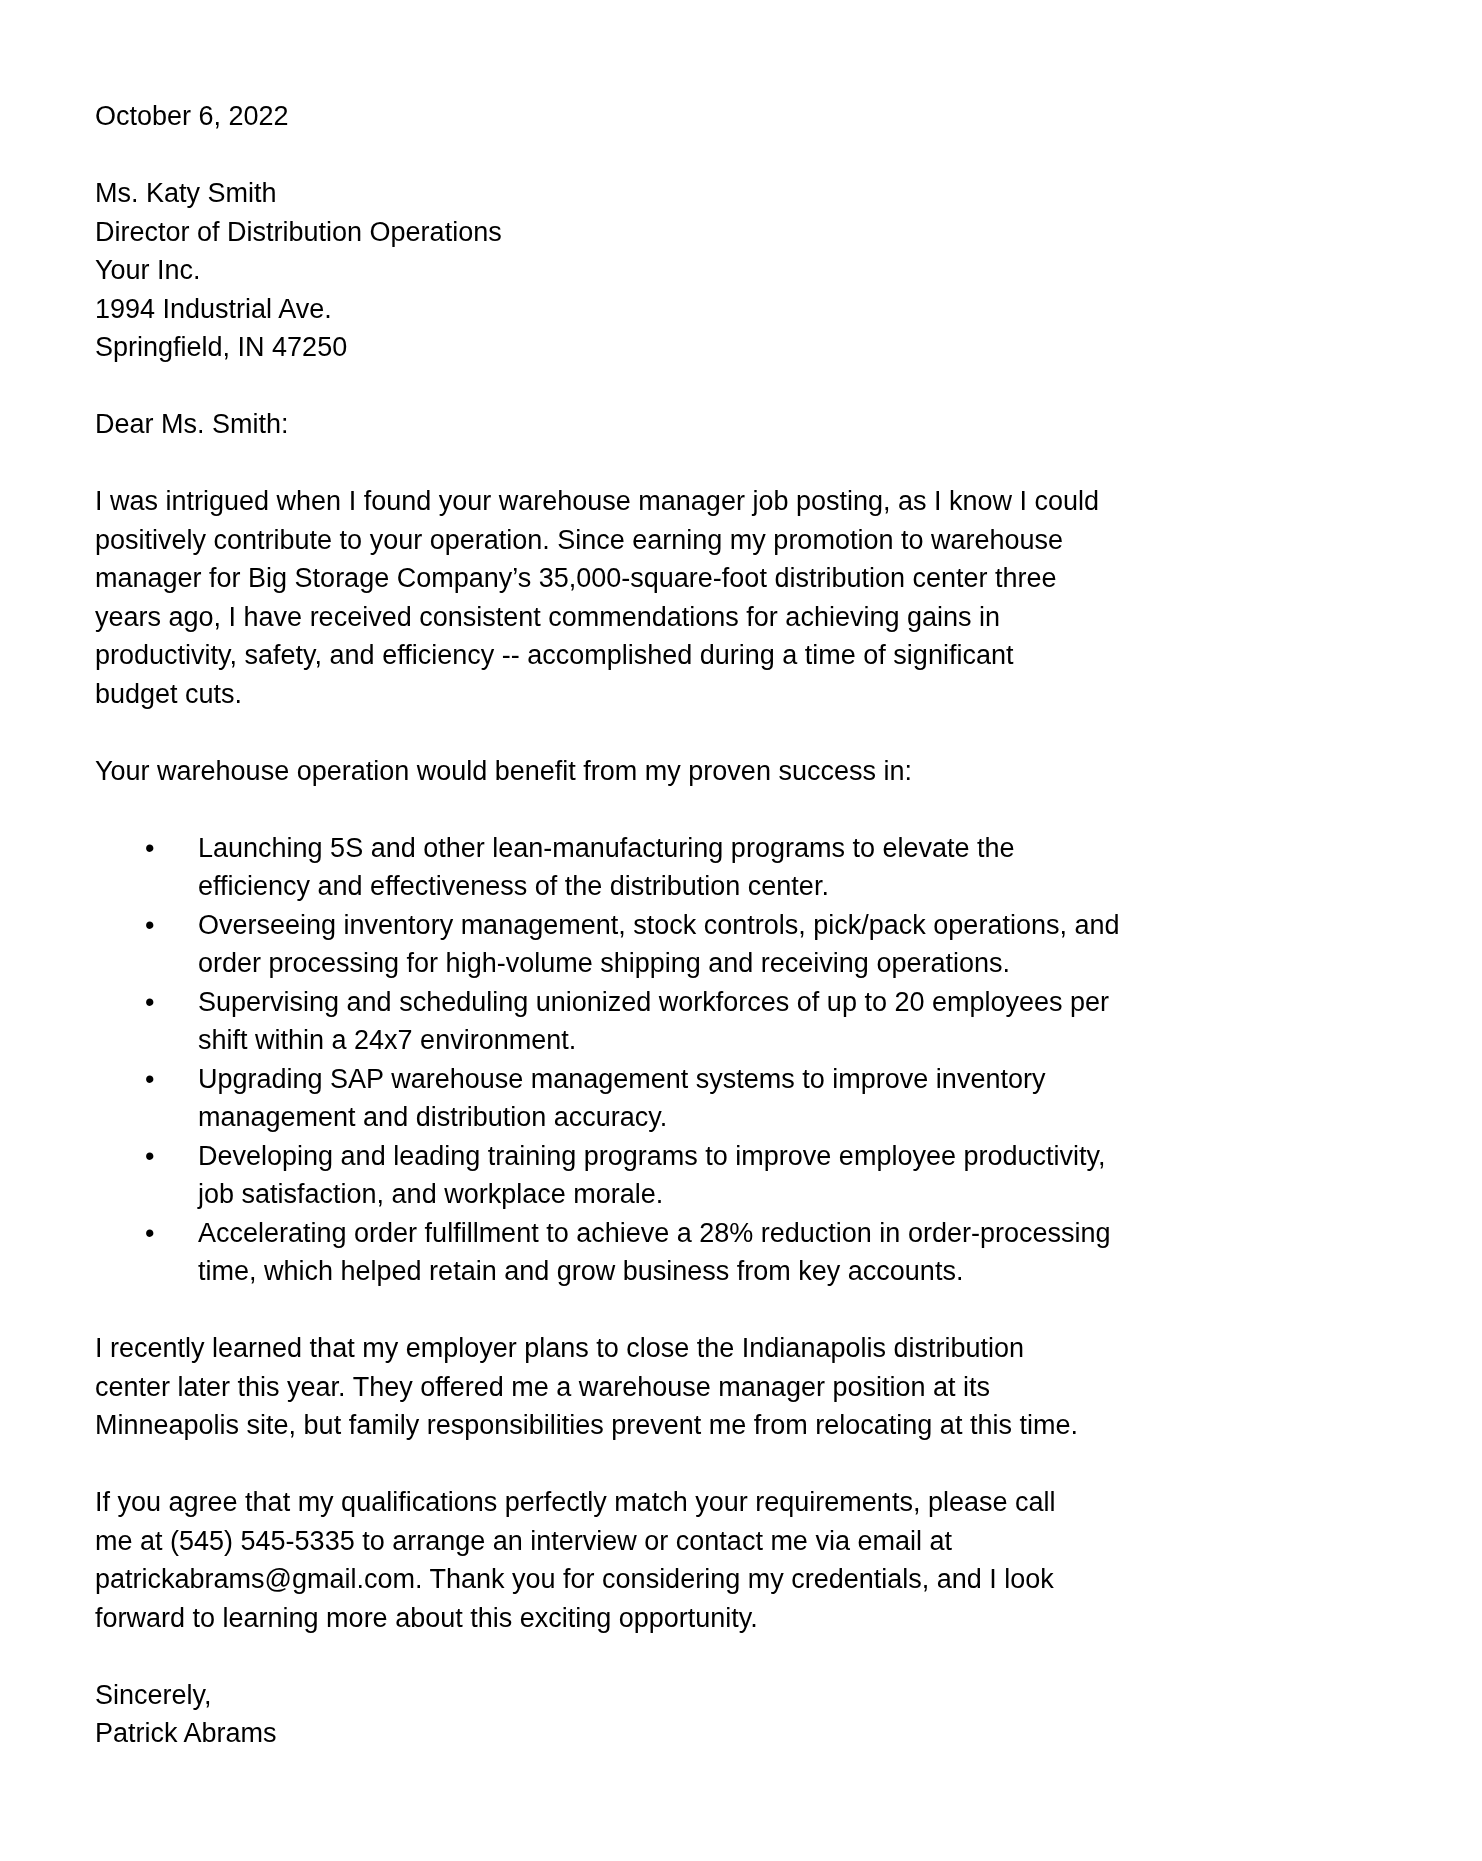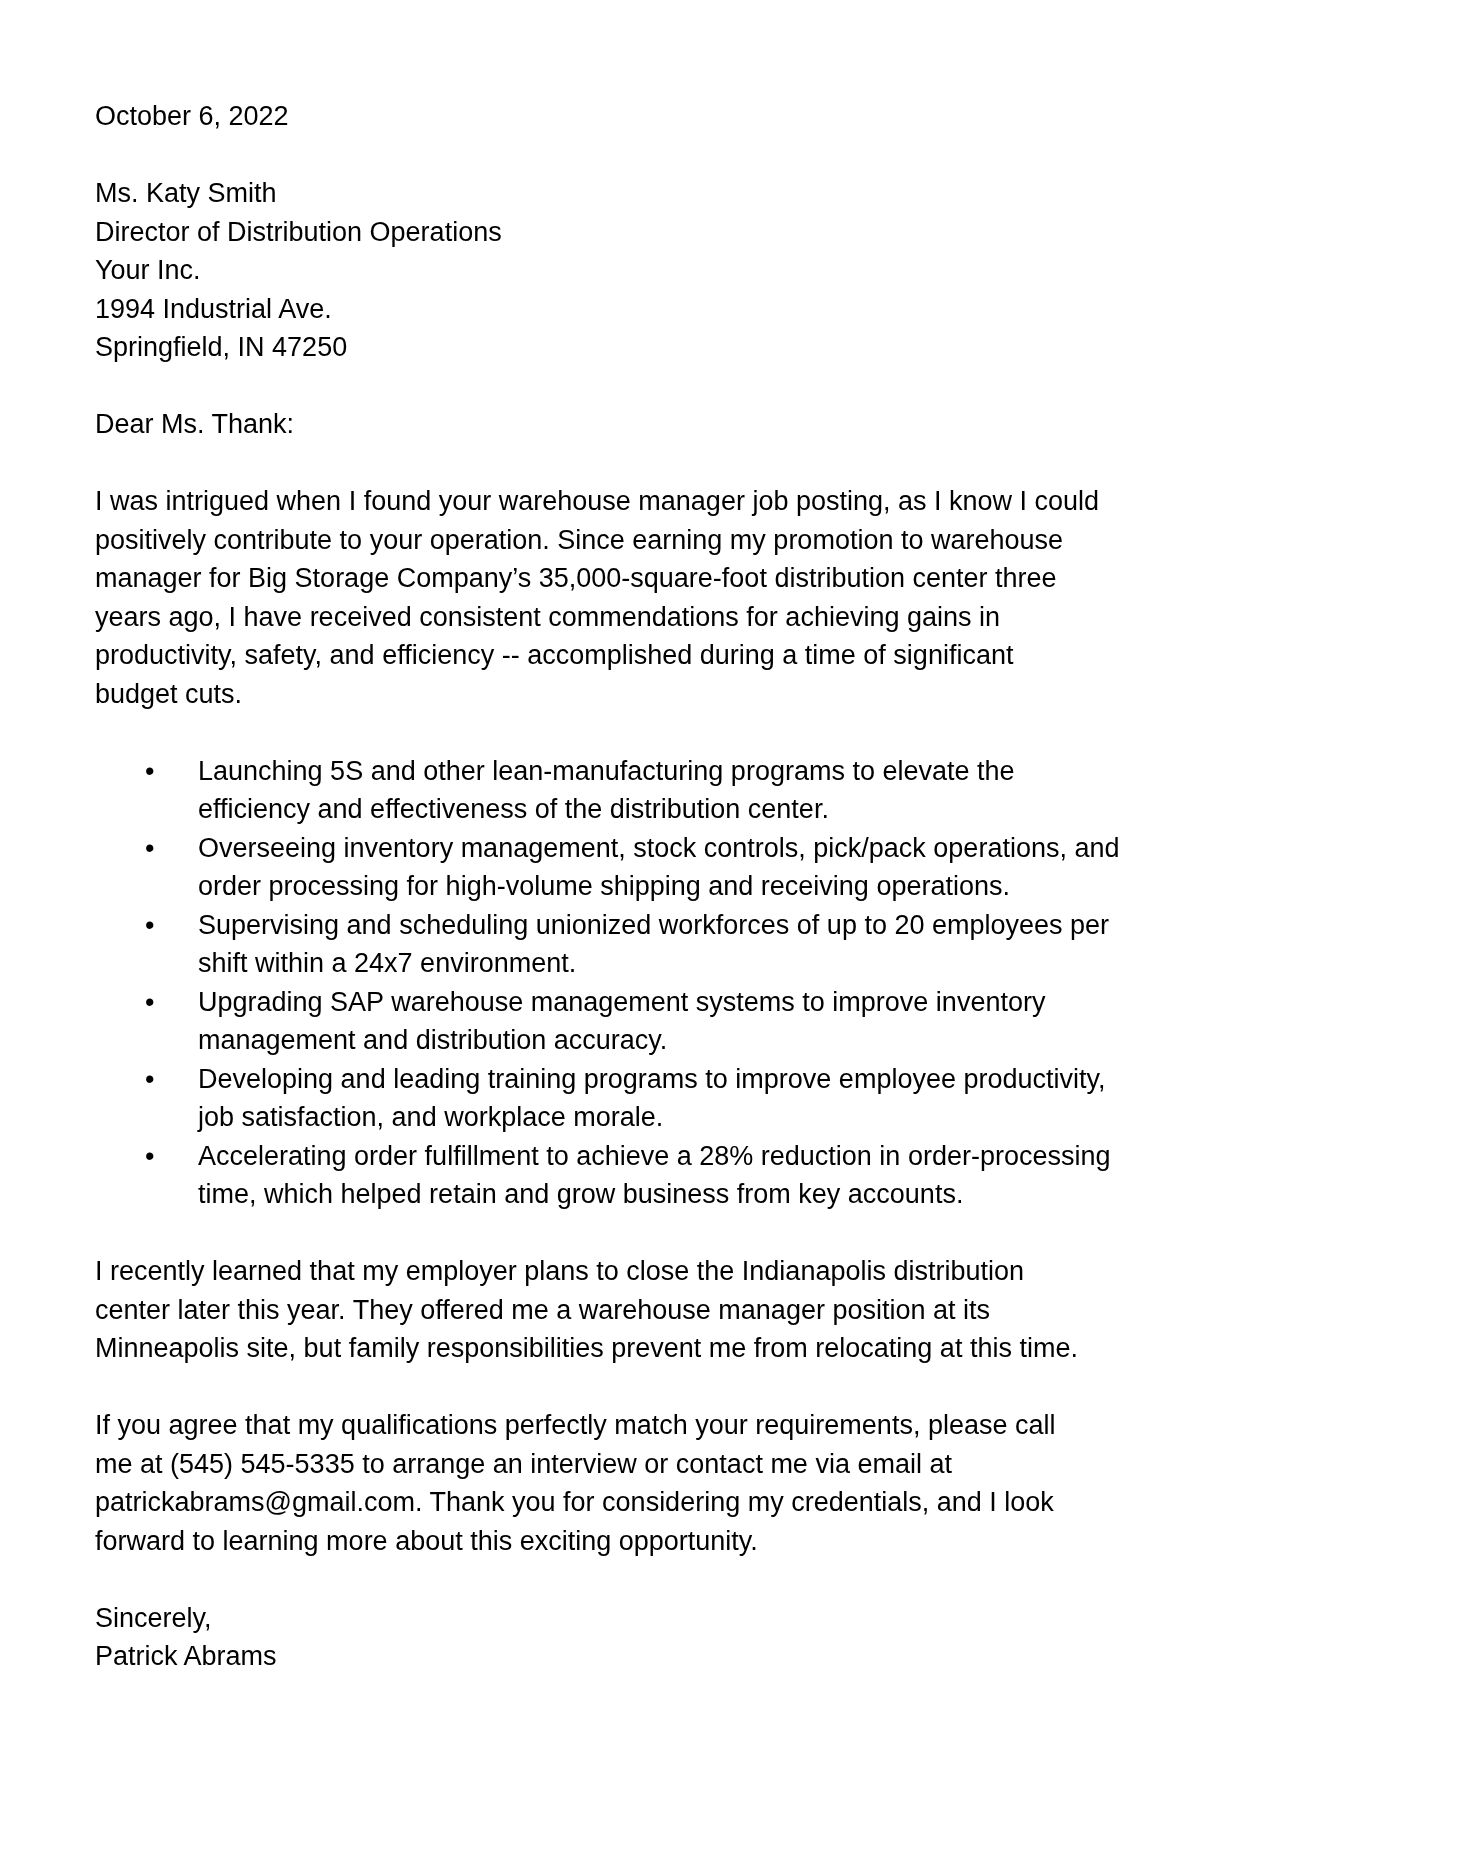--- a/index.html
+++ b/index.html
@@ -55,29 +55,30 @@
   <div class="block line">October 6, 2022</div>
 
   <div class="block">
     <div class="line">Ms. Katy Smith</div>
     <div class="line">Director of Distribution Operations</div>
     <div class="line">Your Inc.</div>
     <div class="line">1994 Industrial Ave.</div>
     <div class="line">Springfield, IN 47250</div>
   </div>
 
-  <div class="block line">Dear Ms. Thank:</div>
+  <div class="block line">Dear Ms. Smith:</div>
 
   <p class="para">I was intrigued when I found your warehouse manager job posting, as I know I could
 positively contribute to your operation. Since earning my promotion to warehouse
 manager for Big Storage Company’s 35,000-square-foot distribution center three
 years ago, I have received consistent commendations for achieving gains in
 productivity, safety, and efficiency -- accomplished during a time of significant
 budget cuts.</p>
 
+  <p class="para">Your warehouse operation would benefit from my proven success in:</p>
 
   <ul class="bullets">
     <li class="bullet-item">
       <span class="bullet-marker">•</span>
       <span class="bullet-text">Launching 5S and other lean-manufacturing programs to elevate the
 efficiency and effectiveness of the distribution center.</span>
     </li>
     <li class="bullet-item">
       <span class="bullet-marker">•</span>
       <span class="bullet-text">Overseeing inventory management, stock controls, pick/pack operations, and

